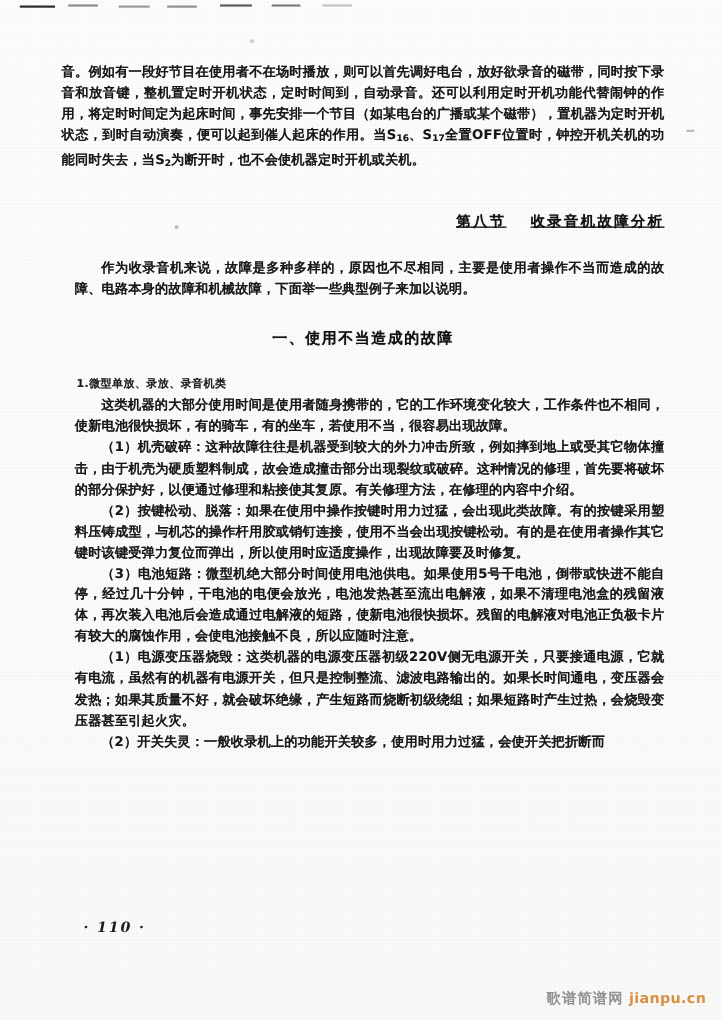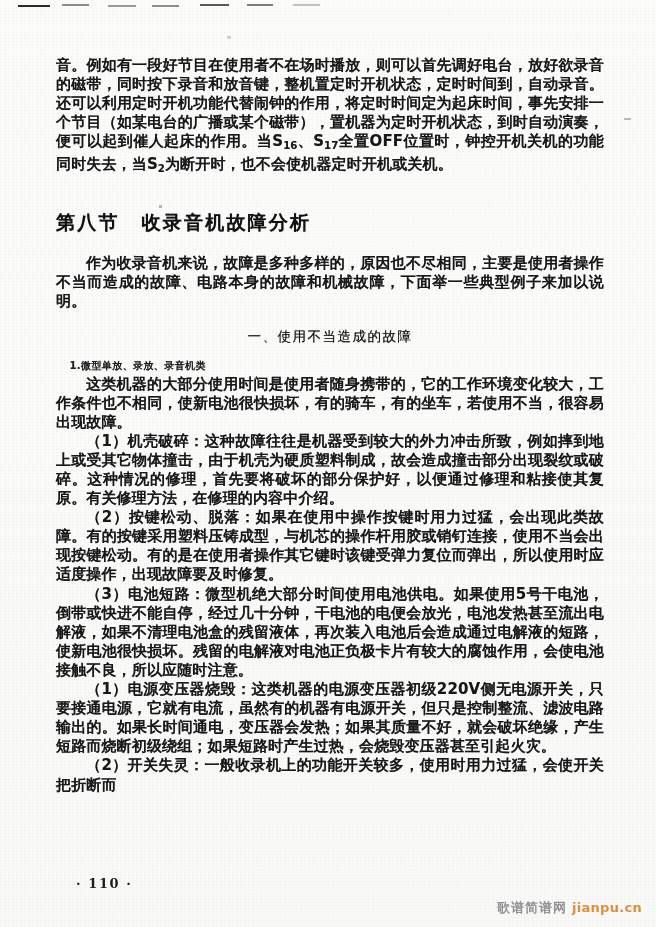--- a/index.html
+++ b/index.html
@@ -61,62 +61,64 @@
     position: absolute;
     left: 56px;
     top: 56px;
     width: 548px;
     color: #1b1b1b;
   }
 
   p.body, div.body {
     margin: 0;
     font-family: "DejaVu Sans", "Liberation Sans", sans-serif;
-    font-size: 15px;
+    font-size: 12px;
     line-height: 19.1px;
     letter-spacing: 0.15px;
     text-align: justify;
     text-justify: inter-character;
     color: #181818;
     font-weight: 600;
     -webkit-font-smoothing: none;
     text-shadow: 0 0 0.6px rgba(0,0,0,0.42);
   }
   p.body.indent {
     text-indent: 2em;
+    margin-left: 12px;
   }
   p.sub-label {
     margin: 0;
     font-size: 10px;
     line-height: 19px;
     font-weight: 600;
     text-indent: 1.35em;
     color: #1d1d1d;
     text-shadow: 0 0 0.6px rgba(0,0,0,0.35);
     letter-spacing: 0.4px;
   }
 
   h2.section-title {
     margin: 0;
-    font-size: 19px;
+    font-size: 13px;
     line-height: 30px;
     font-weight: 700;
-    text-align: left;
+    text-align: right;
     letter-spacing: 2.2px;
     color: #101010;
     text-shadow: 0 0 0.7px rgba(0,0,0,0.5);
     font-family: "DejaVu Serif", "Liberation Serif", serif;
+    text-decoration: underline;
   }
   .title-gap { display: inline-block; width: 22px; }
 
   h3.subsection-title {
-    margin: 4px;
+    margin: 16px;
     font-size: 13.6px;
     line-height: 24px;
-    font-weight: 400;
+    font-weight: 700;
     text-align: center;
     letter-spacing: 1.4px;
     color: #0f0f0f;
     text-shadow: 0 0 0.7px rgba(0,0,0,0.5);
   }
 
   .spacer-lg { height: 29px; }
   .spacer-md { height: 17px; }
   .spacer-sm { height: 8px; }
   .spacer-xs { height: 4px; }
@@ -127,24 +129,24 @@
     letter-spacing: 0;
   }
 
   
   .page-number {
     position: absolute;
     left: 76px;
     top: 836px;
     font-family: "DejaVu Serif", "Liberation Serif", serif;
     font-size: 13px;
+    font-style: italic;
     font-weight: 700;
     letter-spacing: 1.6px;
     color: #1d1d1d;
-    margin-top: 40px;
   }
 
   
   .watermark {
     position: absolute;
     right: 14px;
     bottom: 10px;
     display: flex;
     align-items: baseline;
     gap: 5px;

